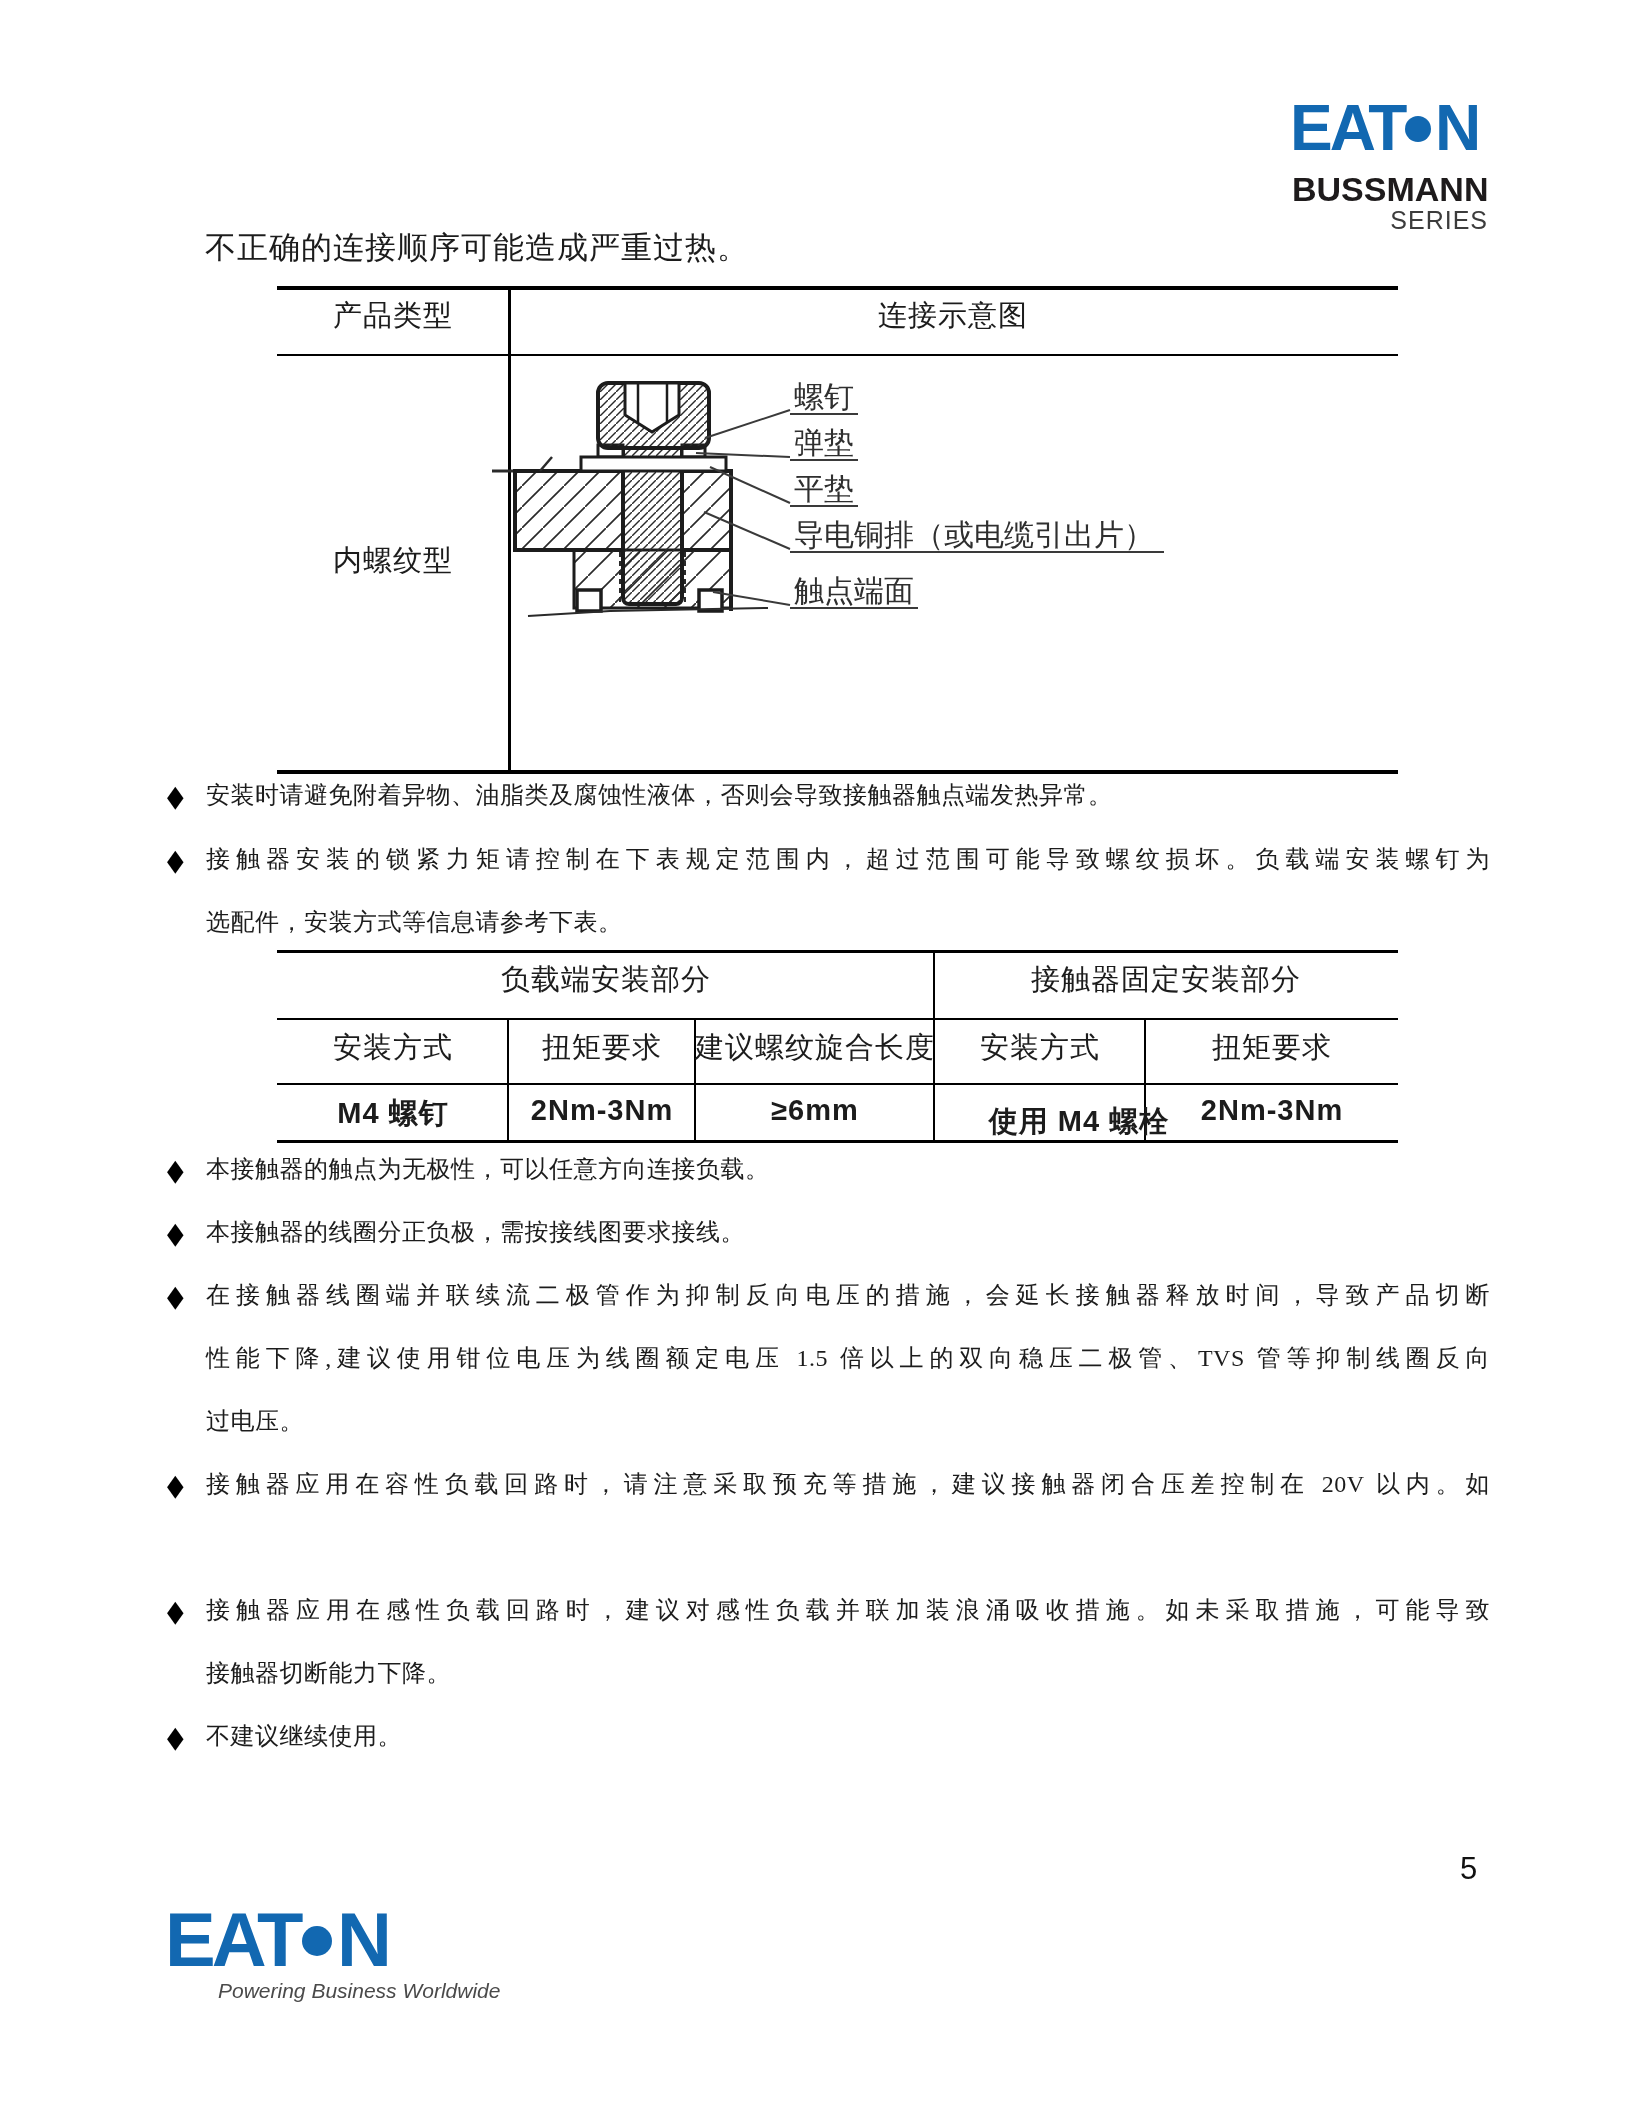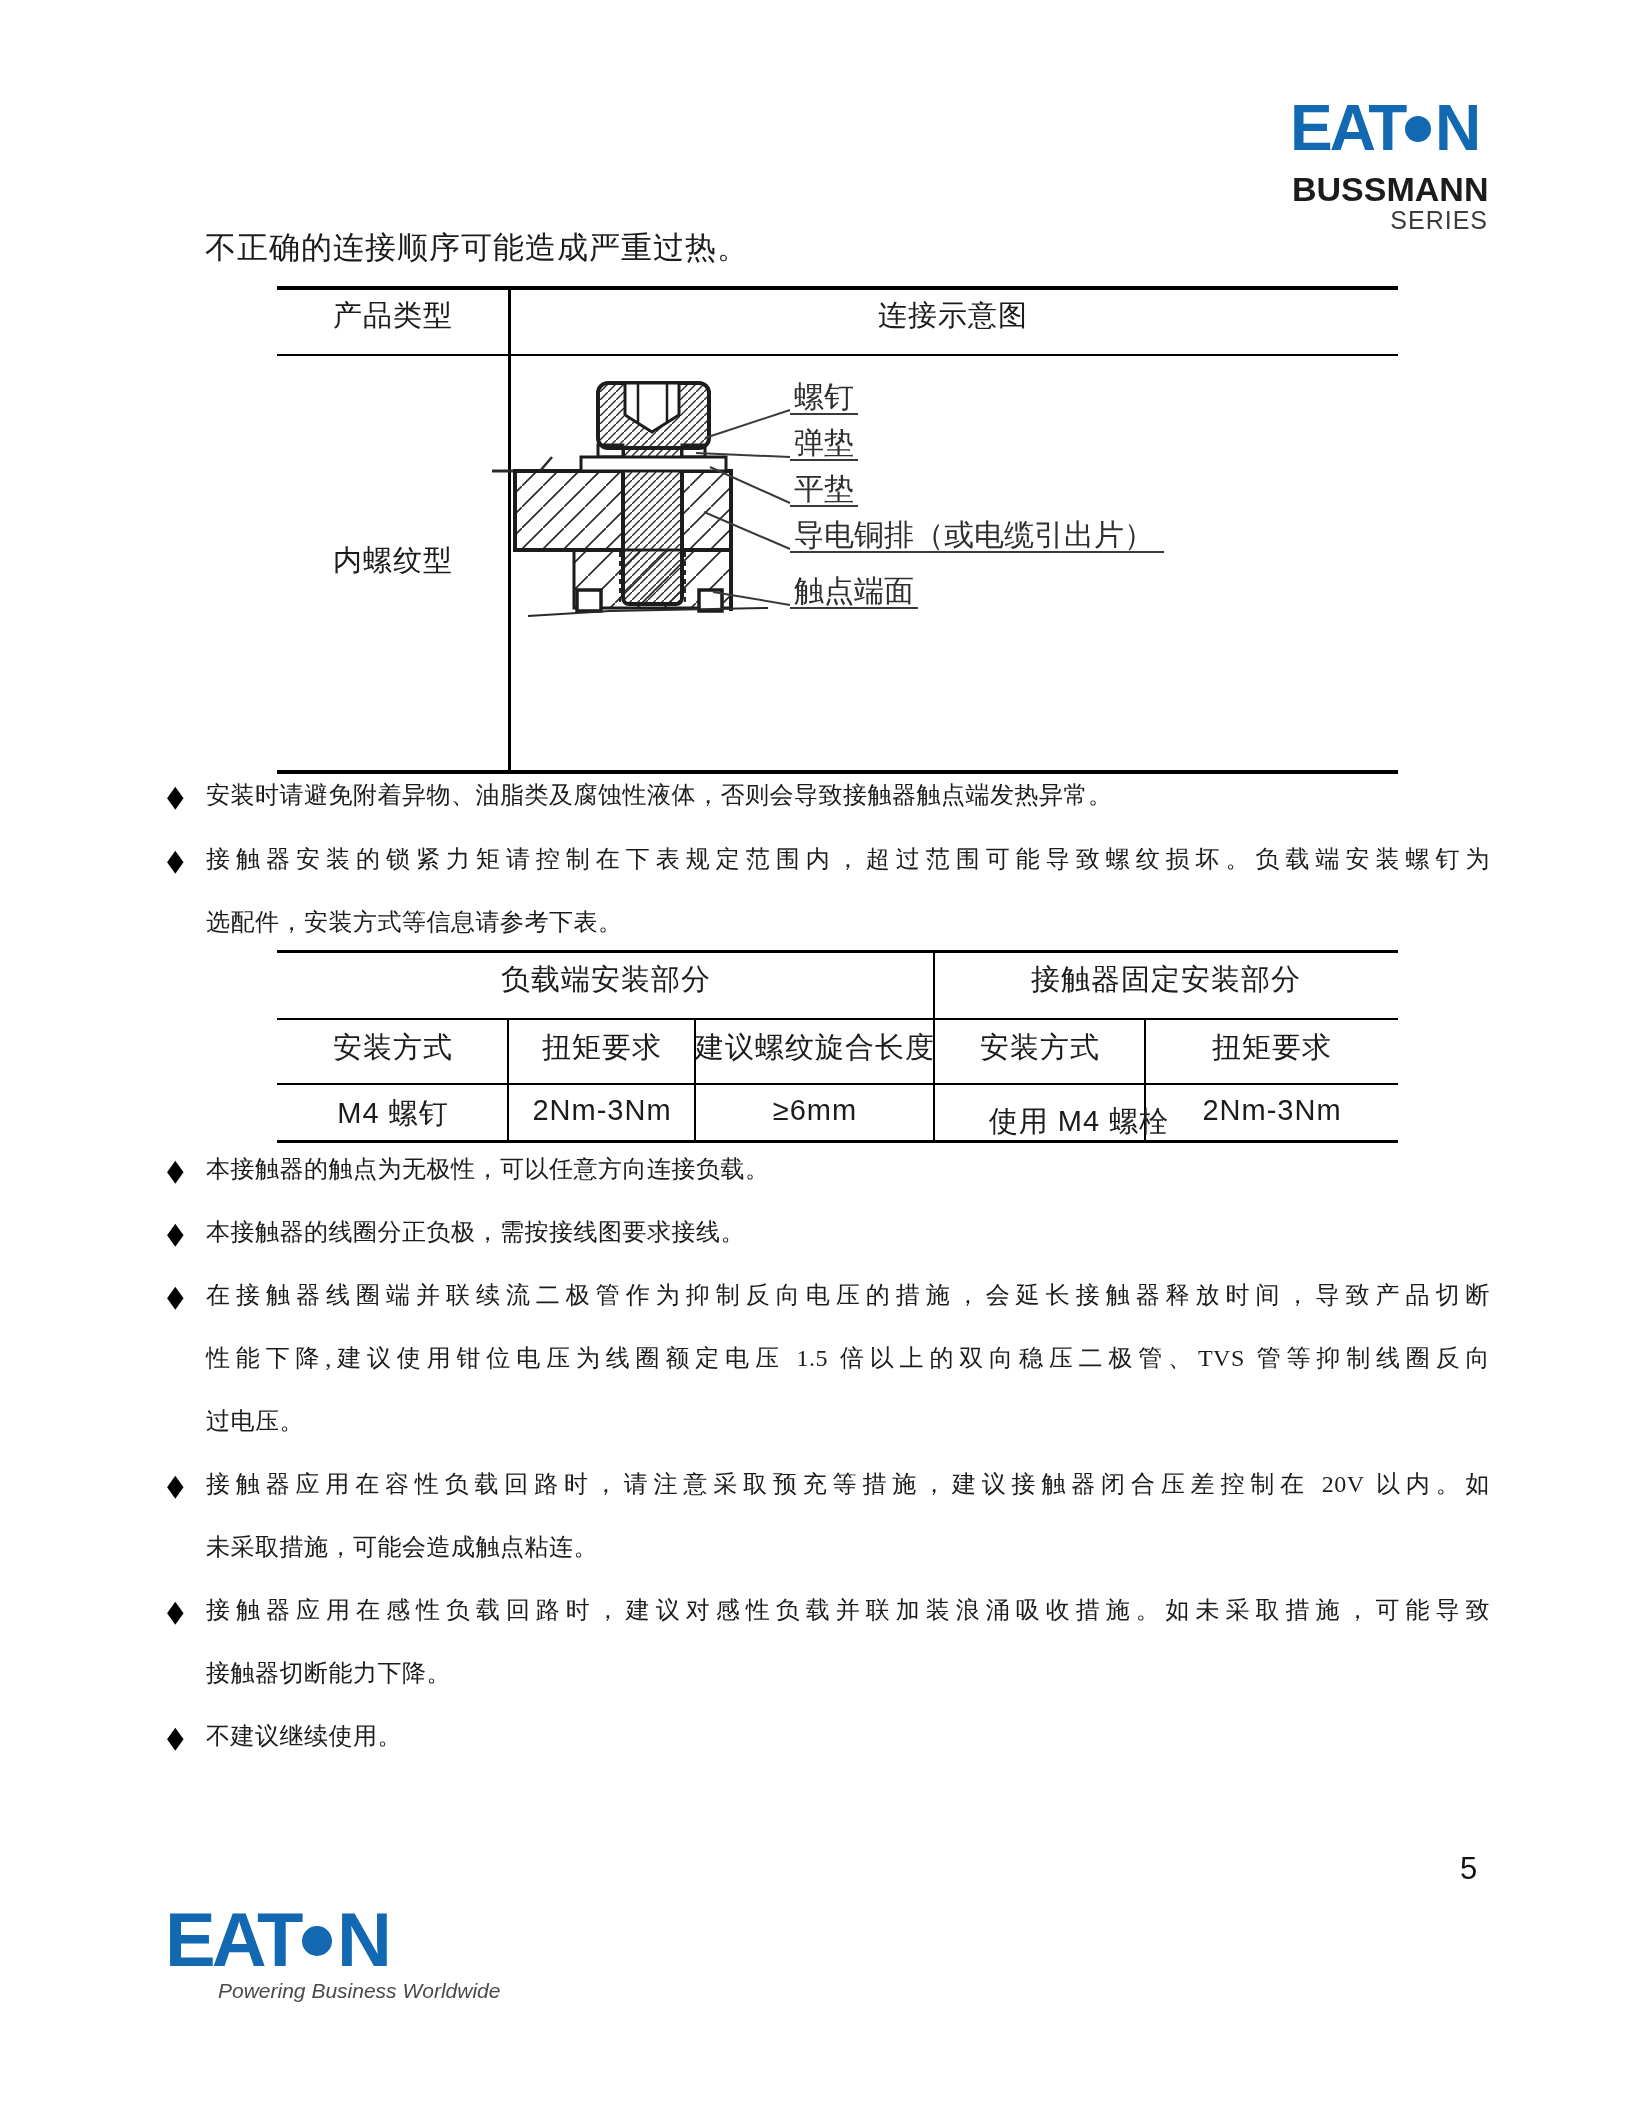--- a/index.html
+++ b/index.html
@@ -1,20 +1,20 @@
 <!DOCTYPE html>
 <html><head>
 <meta charset="utf-8">
 <style>
   html,body{margin:0;padding:0;background:#ffffff;}
   .page{position:relative;width:1632px;height:2112px;background:#ffffff;overflow:hidden;
         font-family:"Liberation Serif",serif;color:#1c1c1c;}
   .abs{position:absolute;}
   .cjk{font-family:"Liberation Serif",serif;color:#1c1c1c;}
-  .sans{font-family:"Liberation Sans",sans-serif;}
+  .sans{font-family:"Liberation Sans",sans-serif;font-weight:bold;}
 
   
   .intro{left:205px;top:227px;font-size:31px;letter-spacing:1px;}
 
   
   .hline,.vline{position:absolute;background:#000;}
   .tbl{position:absolute;}
   .cellText{position:absolute;transform:translateX(-50%);white-space:nowrap;font-size:29px;letter-spacing:1px;}
 
   
@@ -183,21 +183,20 @@
       <div class="bline full cjk">在接触器线圈端并联续流二极管作为抑制反向电压的措施，会延长接触器释放时间，导致产品切断</div>
       <div class="bline full cjk">性能下降,建议使用钳位电压为线圈额定电压 1.5 倍以上的双向稳压二极管、TVS 管等抑制线圈反向</div>
       <div class="bline last cjk">过电压。</div>
     </div>
   </div>
 
   <div class="bullet" style="top:1453px;">
     <span class="bmark">◆</span>
     <div class="btext">
       <div class="bline full cjk">接触器应用在容性负载回路时，请注意采取预充等措施，建议接触器闭合压差控制在 20V 以内。如</div>
-      <div class="bline last cjk">未采取措施，可能会造成触点粘连。</div>
     </div>
   </div>
 
   <div class="bullet" style="top:1579px;">
     <span class="bmark">◆</span>
     <div class="btext">
       <div class="bline full cjk">接触器应用在感性负载回路时，建议对感性负载并联加装浪涌吸收措施。如未采取措施，可能导致</div>
       <div class="bline last cjk">接触器切断能力下降。</div>
     </div>
   </div>

